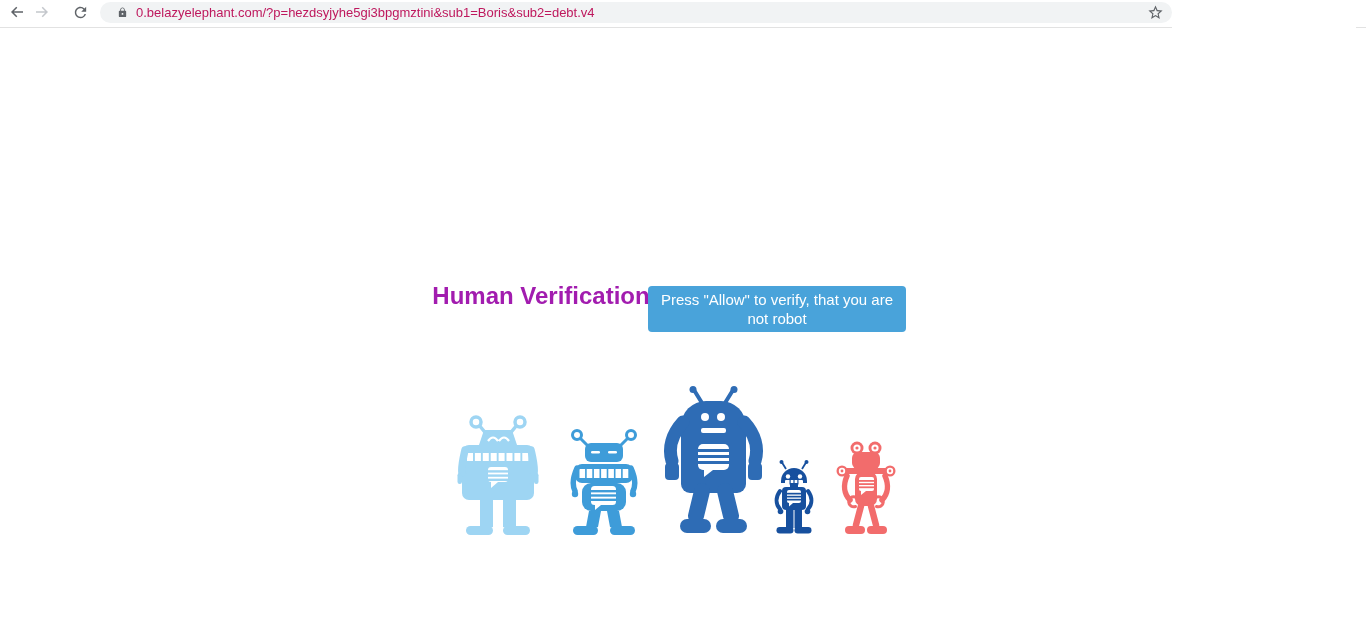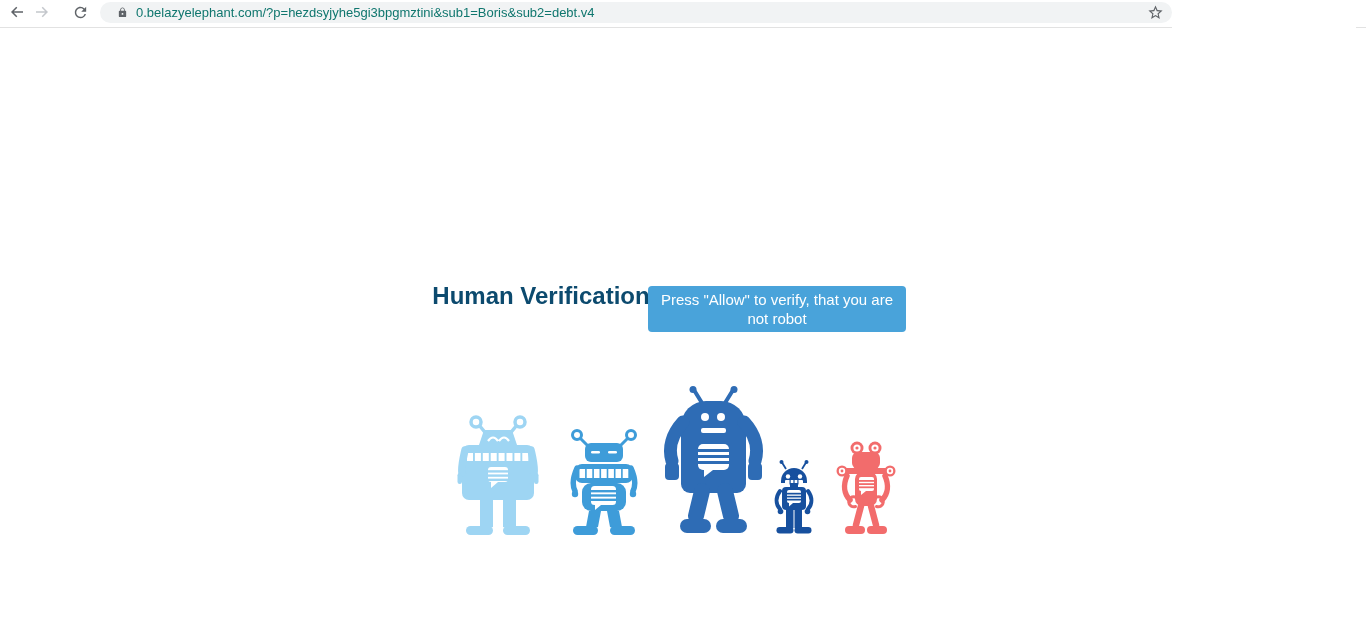--- a/index.html
+++ b/index.html
@@ -12,31 +12,31 @@
   .toolbar { position:absolute; left:0; top:0; width:1366px; height:27px; background:#fff; }
   .nav-btn { position:absolute; top:2px; width:20px; height:20px; border:none; background:transparent;
              padding:0; cursor:pointer; display:flex; align-items:center; justify-content:center; }
   .nav-back    { left:7px; }
   .nav-forward { left:32px; }
   .nav-refresh { left:70px; }
   .addr-bar { position:absolute; left:100px; top:2px; width:1072px; height:21px;
               background:#f1f3f4; border-radius:11px; display:flex; align-items:center;
               padding:0 8px 0 17px; }
   .addr-lock { flex:0 0 auto; margin-right:8px; display:flex; align-items:center; }
-  .addr-url  { flex:1 1 auto; font-size:13px; color:#0f766e; white-space:nowrap; overflow:hidden; }
+  .addr-url  { flex:1 1 auto; font-size:13px; color:#be185d; white-space:nowrap; overflow:hidden; }
   .addr-star { flex:0 0 auto; margin-left:8px; display:flex; align-items:center; background:transparent;
                border:none; padding:0; cursor:pointer; }
   .toolbar-border { position:absolute; top:27px; height:1px; background:#e2e2e2; }
   .tb-seg1 { left:0; width:1172px; }
   .tb-seg2 { left:1356px; width:10px; }
 
   
   .page { position:absolute; left:0; top:28px; width:1366px; height:616px; background:#fff; }
   .vh-heading { position:absolute; left:431px; top:253px; width:220px; text-align:center;
-                font-size:24px; line-height:29px; font-weight:700; color:#0c4a6e; }
+                font-size:24px; line-height:29px; font-weight:700; color:#a21caf; }
   .allow-btn { position:absolute; left:648px; top:258px; width:258px; height:46px;
                border:none; border-radius:4px; color:#fff; font-size:15px; line-height:19px;
                font-family:inherit; text-align:center; padding:4px 6px; cursor:pointer; }
   .robots { position:absolute; left:440px; top:350px; width:480px; height:200px; }
   .robot  { position:absolute; display:block; }
   .robot-1 { left:15px;  top:35px;  width:86px;  height:122px; }
   .robot-2 { left:128px; top:50px;  width:72px;  height:107px; }
   .robot-3 { left:217px; top:8px;   width:113px; height:149px; }
   .robot-4 { left:329px; top:79px;  width:50px;  height:78px;  }
   .robot-5 { left:395px; top:62px;  width:62px;  height:95px;  }

